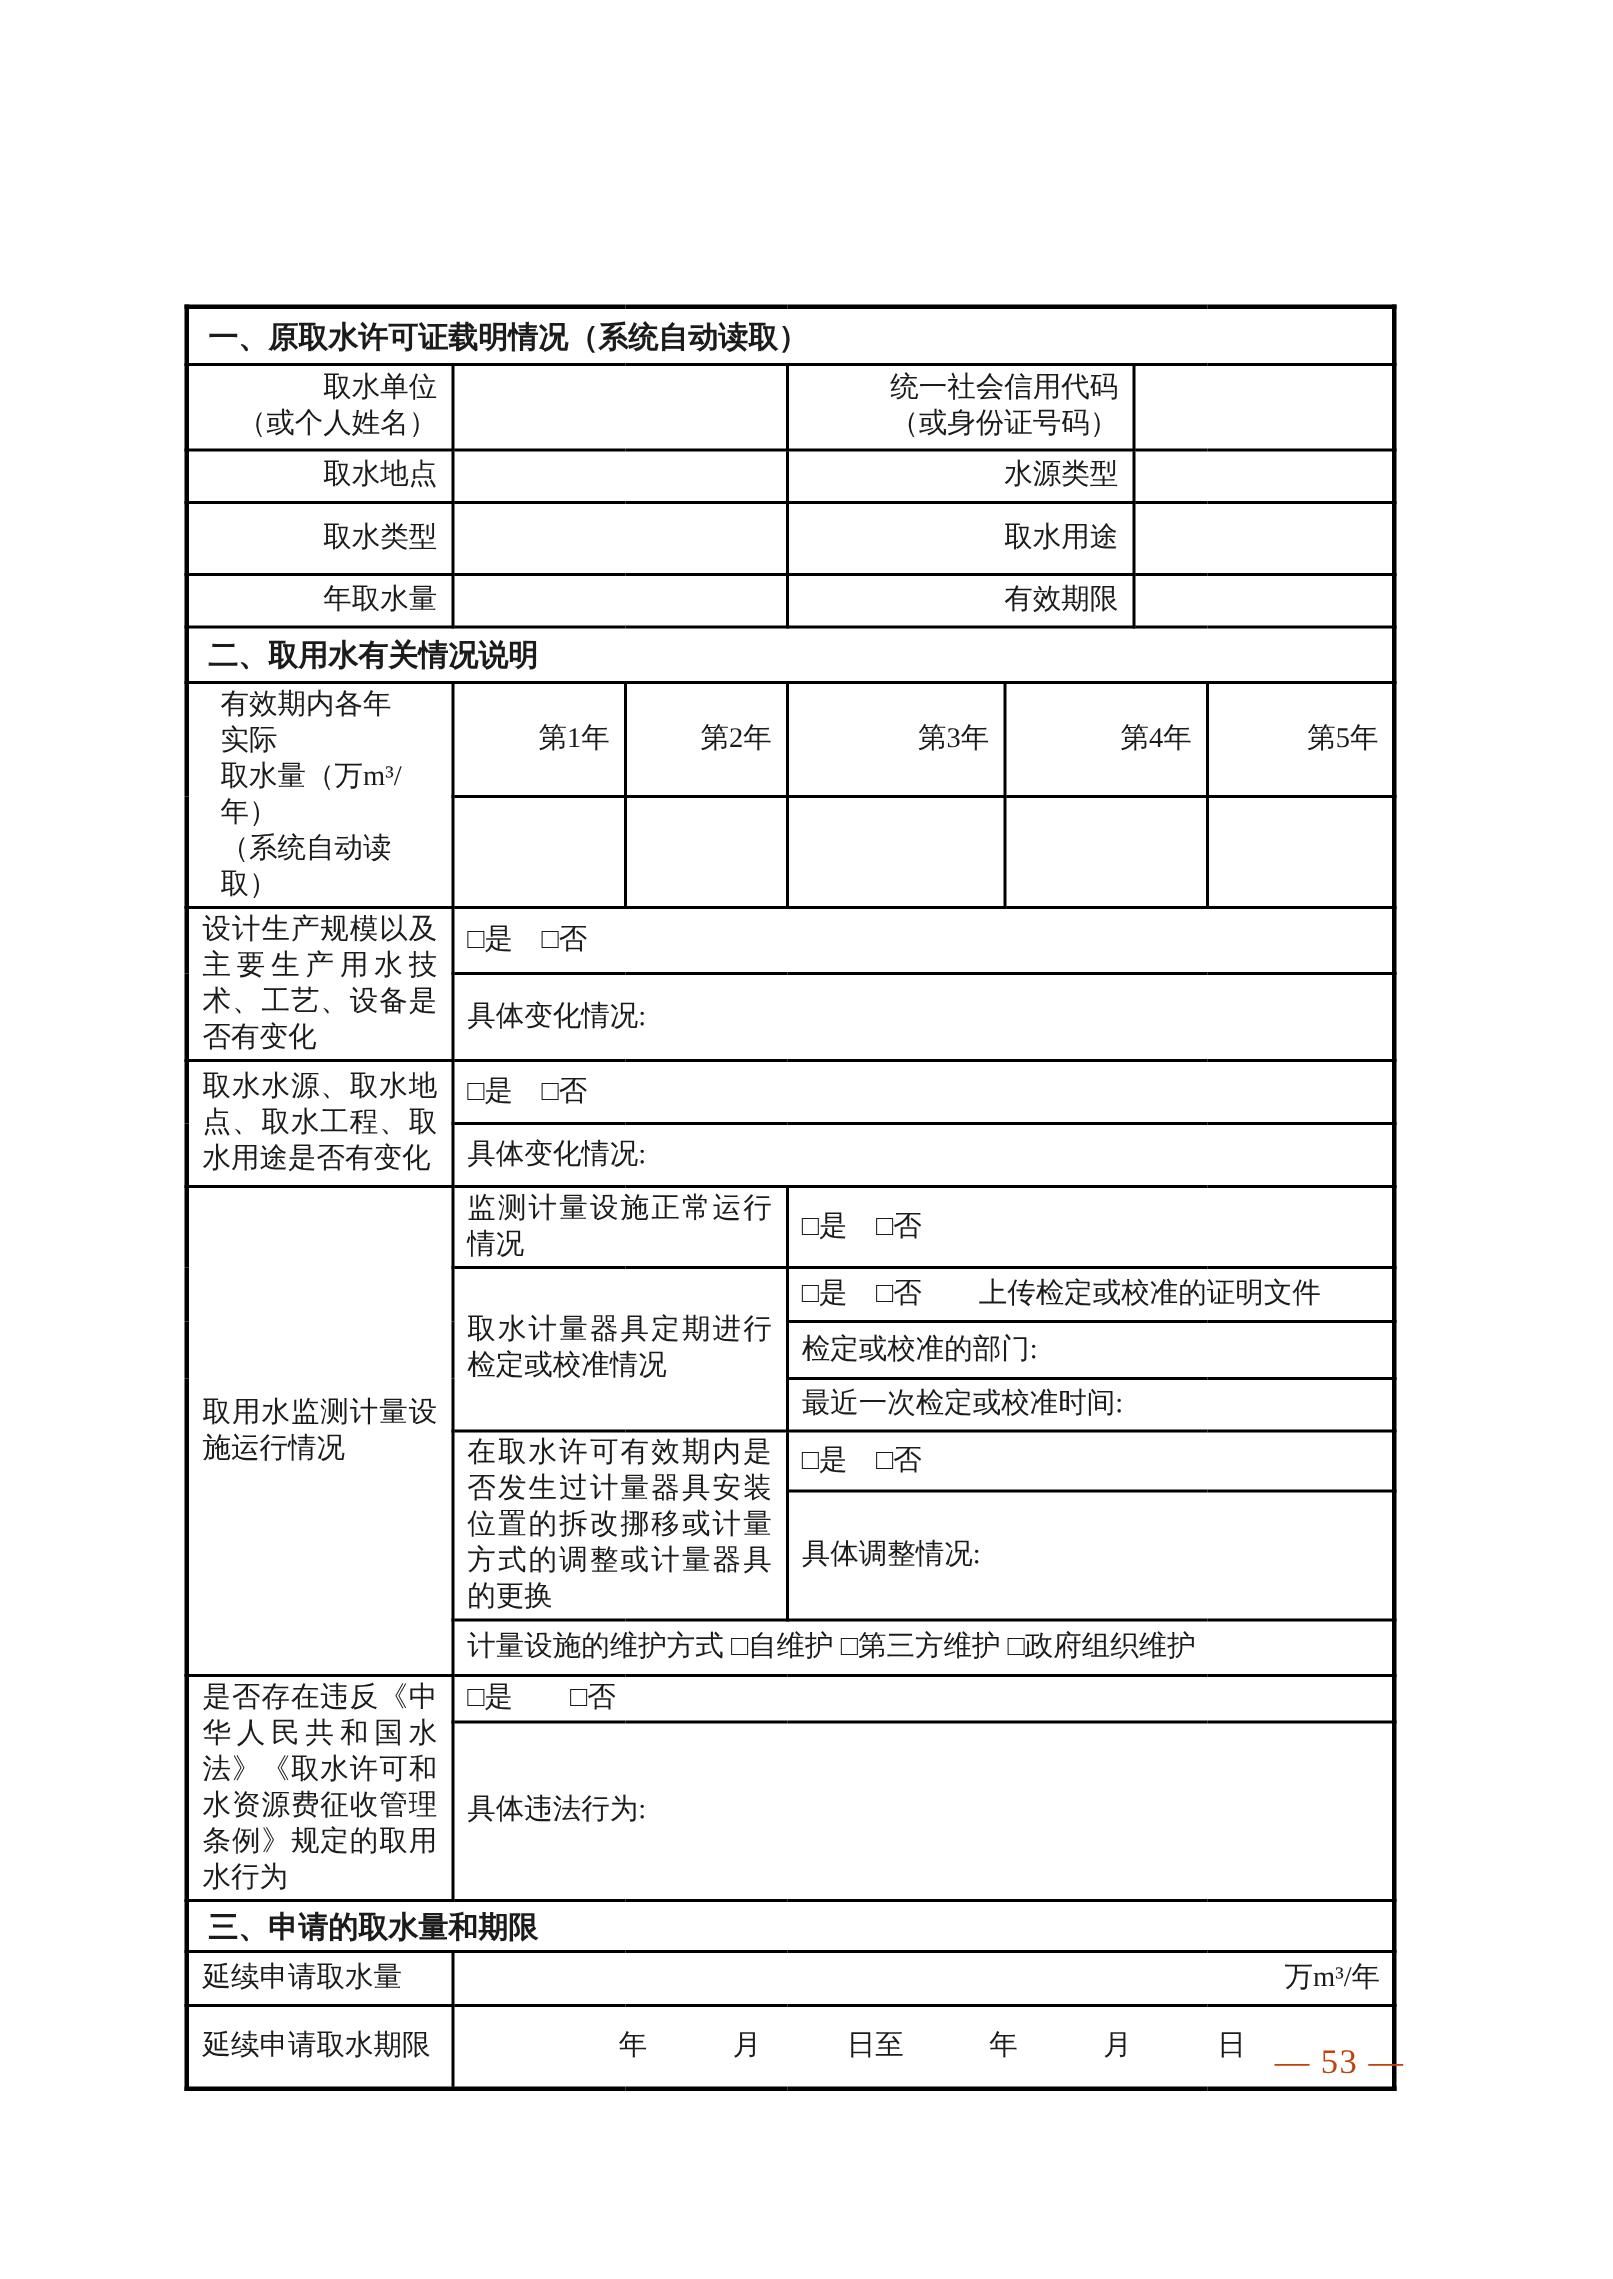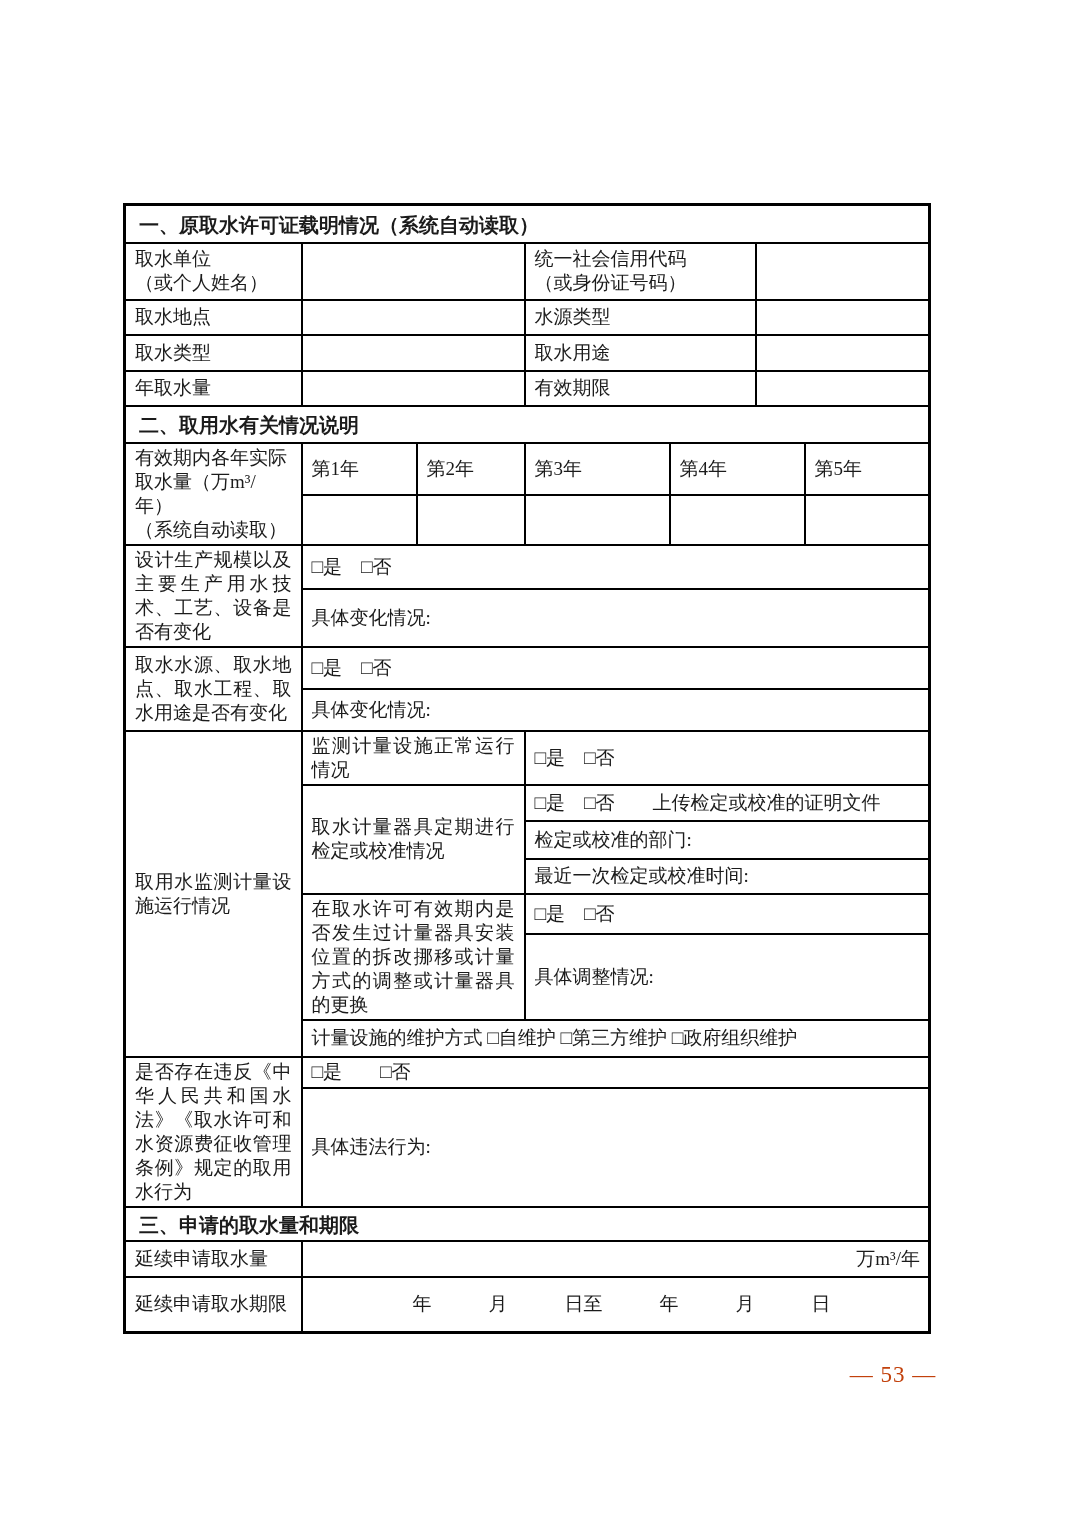--- a/index.html
+++ b/index.html
@@ -33,21 +33,21 @@
     overflow: hidden;
     word-break: break-word;
   }
   tr.sec-header td {
     font-family: "Liberation Sans", "DejaVu Sans", sans-serif;
     font-weight: bold;
     font-size: 20px;
     padding: 5px 9px 3px 13px;
     text-align: left;
   }
-  .c   { text-align: left; border-radius: 12px; }
+  .c   { text-align: right; border-radius: 12px; }
   .pre { white-space: pre-line; }
   .just { text-align: justify; }
   .chk { }
   .unit-right { text-align: right; padding-right: 8px; padding-left: 27px; }
   .period-cell { padding-left: 110px; }
   .page-number {
     position: absolute;
     left: 838px; top: 1362px;
     width: 110px;
     font-size: 23px;
@@ -84,39 +84,39 @@
         <td colspan="2" class="c pre">统一社会信用代码
 （或身份证号码）</td>
         <td colspan="2"></td>
       </tr>
       <tr style="height:35px">
         <td class="c">取水地点</td>
         <td colspan="2"></td>
         <td colspan="2" class="c">水源类型</td>
         <td colspan="2"></td>
       </tr>
-      <tr style="height:36px">
+      <tr style="height:48px">
         <td class="c">取水类型</td>
         <td colspan="2"></td>
         <td colspan="2" class="c">取水用途</td>
         <td colspan="2"></td>
       </tr>
       <tr style="height:35px">
         <td class="c">年取水量</td>
         <td colspan="2"></td>
         <td colspan="2" class="c">有效期限</td>
         <td colspan="2"></td>
       </tr>
 
       <tr class="sec-header" style="height:37px">
         <td colspan="7">二、取用水有关情况说明</td>
       </tr>
 
       <tr style="height:44px">
-        <td rowspan="2" class="pre" style="padding:2px 9px;">有效期内各年实际
+        <td rowspan="2" class="pre" style="padding:2px 21px;">有效期内各年实际
 取水量（万m³/年）
 （系统自动读取）</td>
         <td class="c">第1年</td>
         <td class="c">第2年</td>
         <td class="c">第3年</td>
         <td colspan="2" class="c">第4年</td>
         <td class="c">第5年</td>
       </tr>
       <tr style="height:42px">
         <td class="c"></td>

